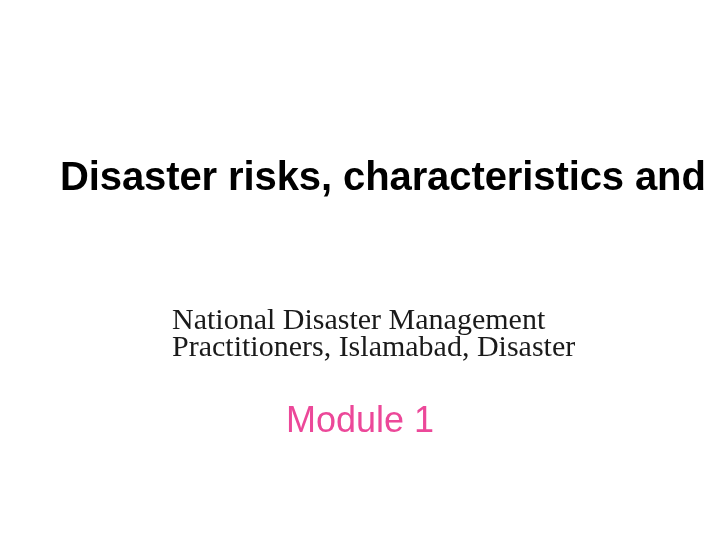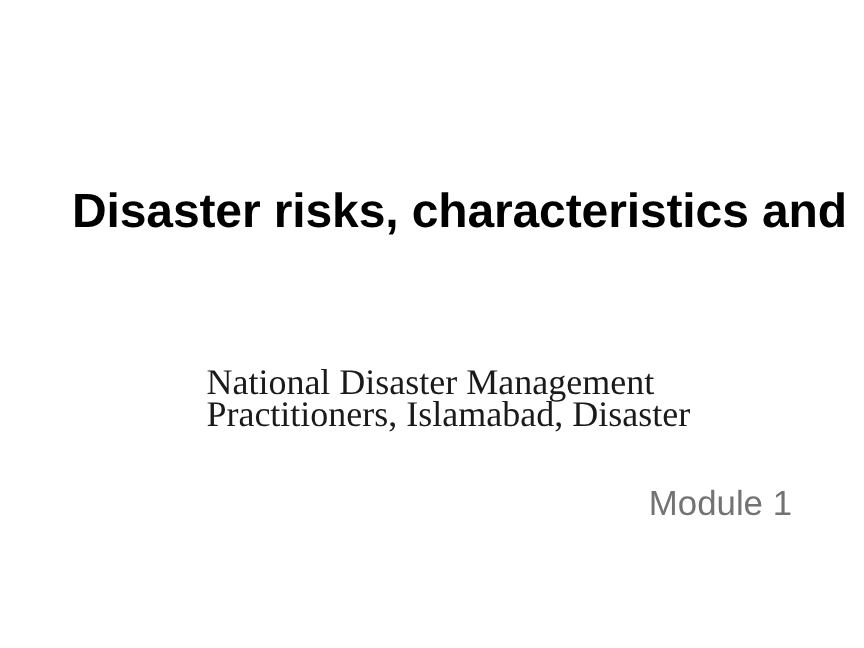--- a/index.html
+++ b/index.html
@@ -62,25 +62,24 @@
   .module-block {
     position: absolute;
     left: 60px;
     top: 398px;
     width: 600px;
     text-align: center;
   }
   .module-line {
     font-family: "Liberation Sans", sans-serif;
     font-weight: normal;
-    font-size: 29px;
+    font-size: 36px;
     line-height: 44px;
-    color: #737373;
+    color: #ec4899;
     white-space: nowrap;
-    text-align: right;
   }
 </style>
 </head>
 <body>
 
 <div class="slide">
 
   <div class="title-block">
     <div class="title-line">Disaster risks, characteristics and</div>
   </div>

